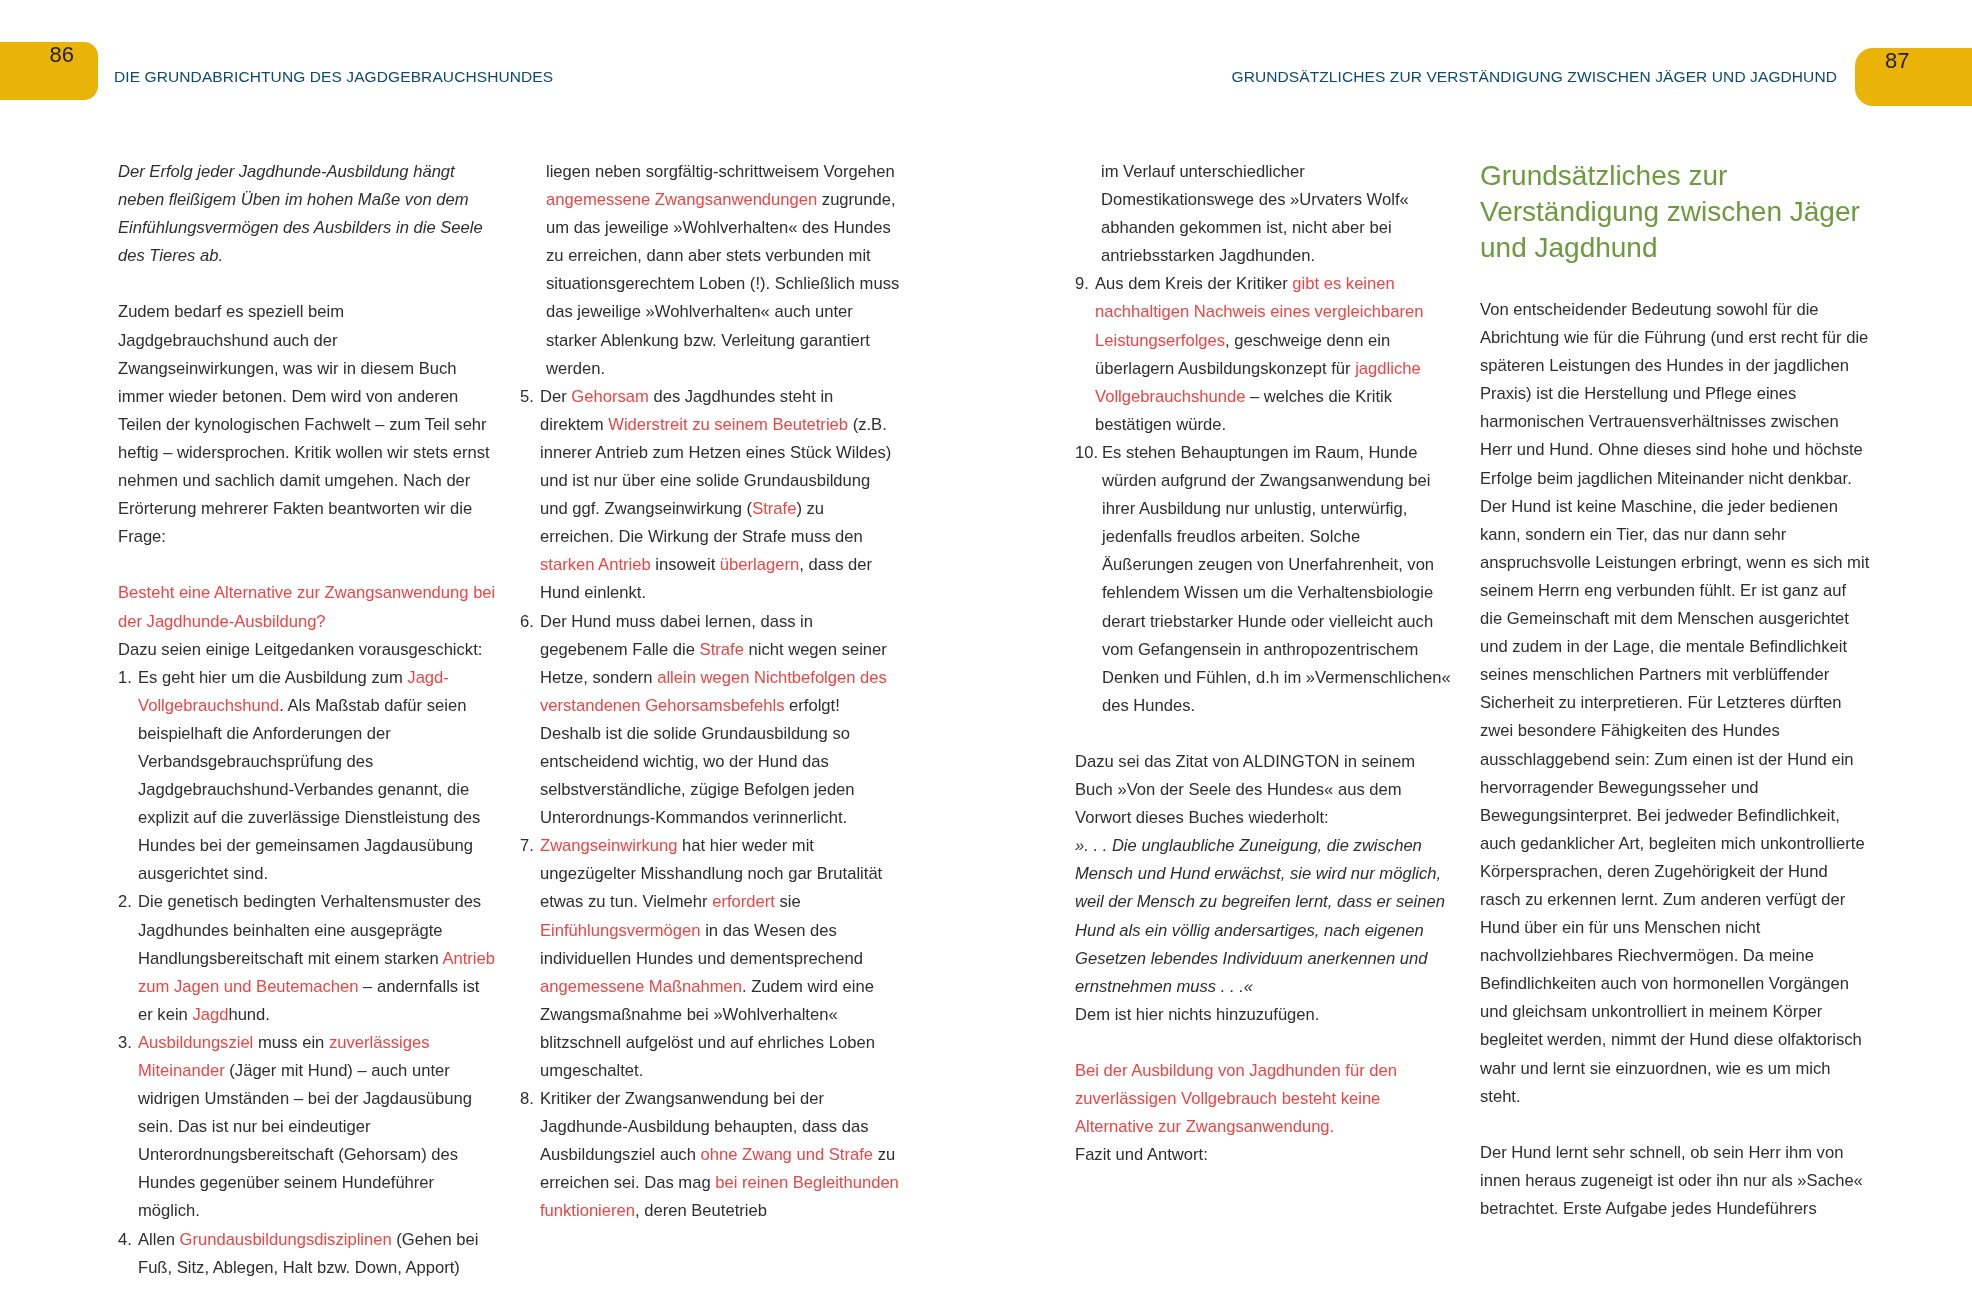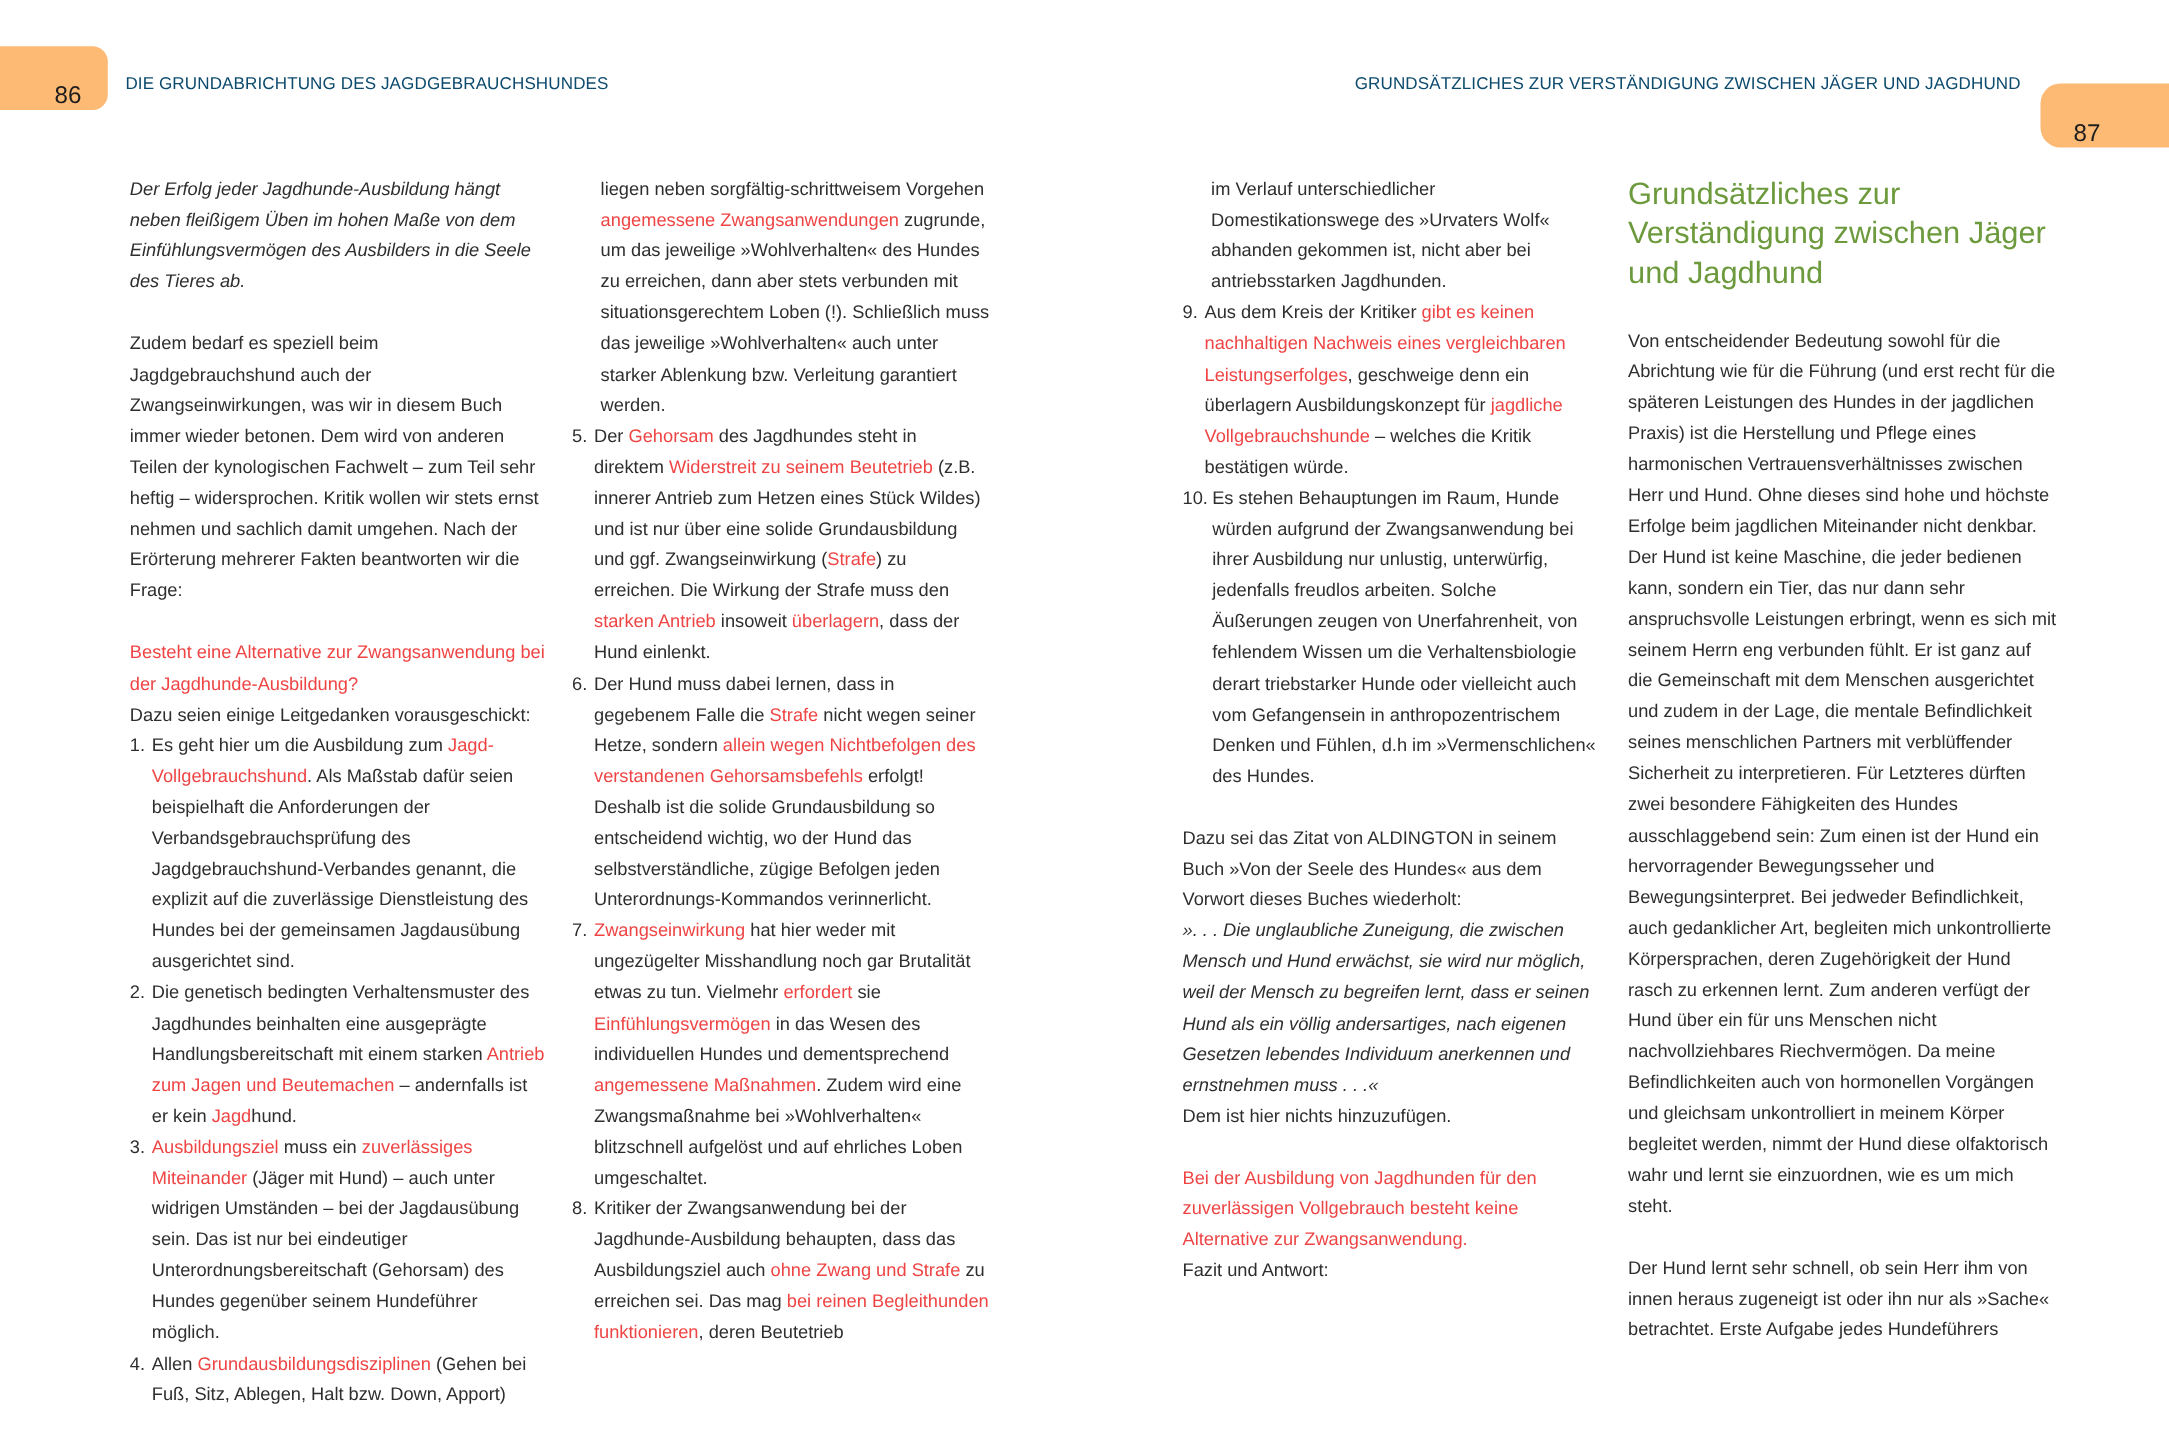--- a/index.html
+++ b/index.html
@@ -1,25 +1,25 @@
 <!DOCTYPE html>
 <html><head>
 <meta charset="utf-8">
 <style>
   html, body { margin: 0; padding: 0; background: #ffffff; }
   body {
     width: 1972px; height: 1299px; position: relative; overflow: hidden;
     font-family: "Liberation Sans", sans-serif; color: #2b2b2b;
   }
   .tab {
-    position: absolute; background: #fdba74; color: #1e1e1e;
-    font-size: 22px; display: flex; align-items: flex-end;
+    position: absolute; background: #eab308; color: #1e1e1e;
+    font-size: 22px; display: flex; align-items: flex-start;
   }
   .tab-left { left: 0; top: 42px; width: 98px; height: 58px; border-radius: 0 14px 14px 0; justify-content: flex-end; padding-right: 24px; box-sizing: border-box; }
-  .tab-right { left: 1855px; top: 48px; width: 117px; height: 58px; border-radius: 18px 0 0 18px; padding-left: 30px; box-sizing: border-box; margin-top: 28px; }
+  .tab-right { left: 1855px; top: 48px; width: 117px; height: 58px; border-radius: 18px 0 0 18px; padding-left: 30px; box-sizing: border-box; }
   .running-head {
     position: absolute; font-size: 15.5px; letter-spacing: 0.1px; color: #0c4a6e;
     text-transform: uppercase; white-space: nowrap;
   }
   .rh-left { left: 114px; top: 68px; }
   .rh-right { right: 135px; top: 68px; }
   .col {
     position: absolute; top: 158px; width: 380px;
     font-size: 16.6px; line-height: 28.1px; color: #2e2e2e;
   }

